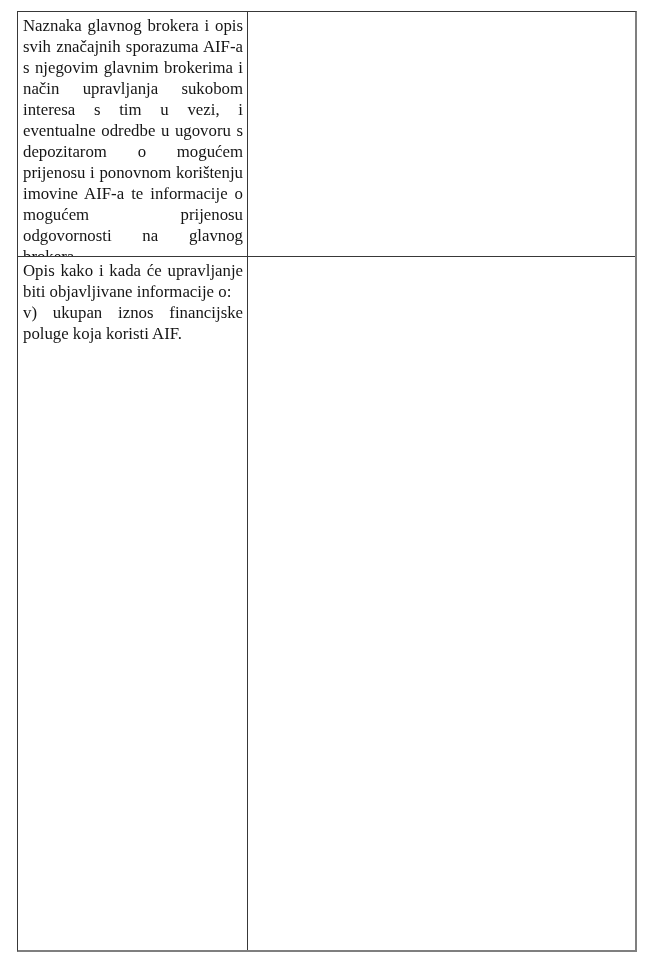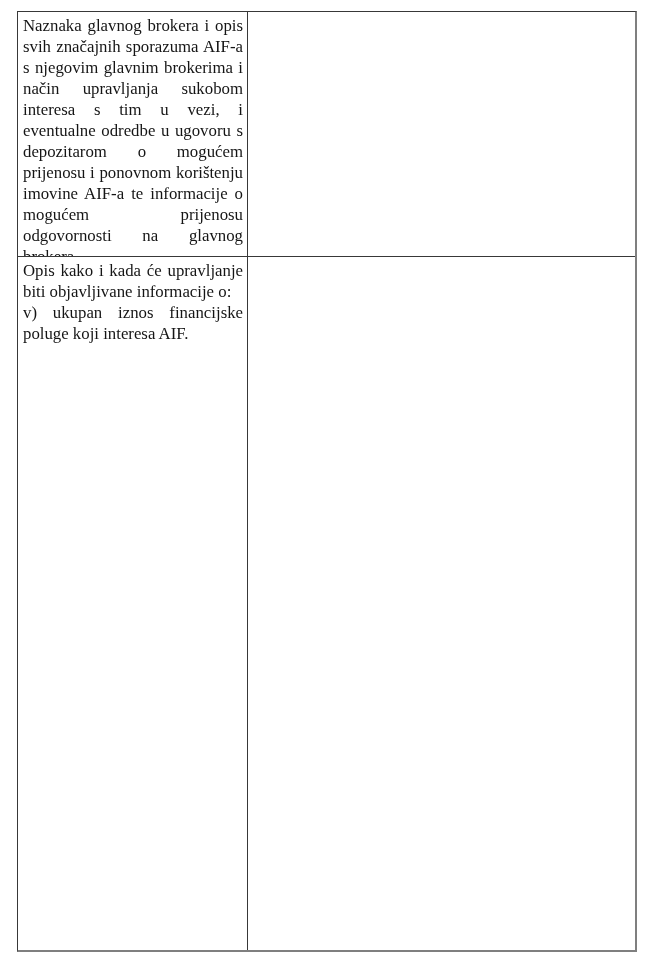--- a/index.html
+++ b/index.html
@@ -53,16 +53,16 @@
 </head>
 <body style="background: rgb(255, 255, 255);">
 
 <div class="doc-table" style="--border-dark: #383838; --border-gray: #7f7f7f;">
   <div class="cell cell-left row-1">
       <p>Naznaka glavnog brokera i opis svih značajnih sporazuma AIF-a s njegovim glavnim brokerima i način upravljanja sukobom interesa s tim u vezi, i eventualne odredbe u ugovoru s depozitarom o mogućem prijenosu i ponovnom korištenju imovine AIF-a te informacije o mogućem prijenosu odgovornosti na glavnog brokera.</p>
     </div>
   <div class="cell cell-right row-1"></div>
   <div class="cell cell-left row-2">
       <p>Opis kako i kada će upravljanje biti objavljivane informacije o:</p>
-      <p>v) ukupan iznos financijske poluge koji interesa AIF.</p>
+      <p>v) ukupan iznos financijske poluge koja koristi AIF.</p>
     </div>
   <div class="cell cell-right row-2"></div>
 </div>
 
 </body></html>

